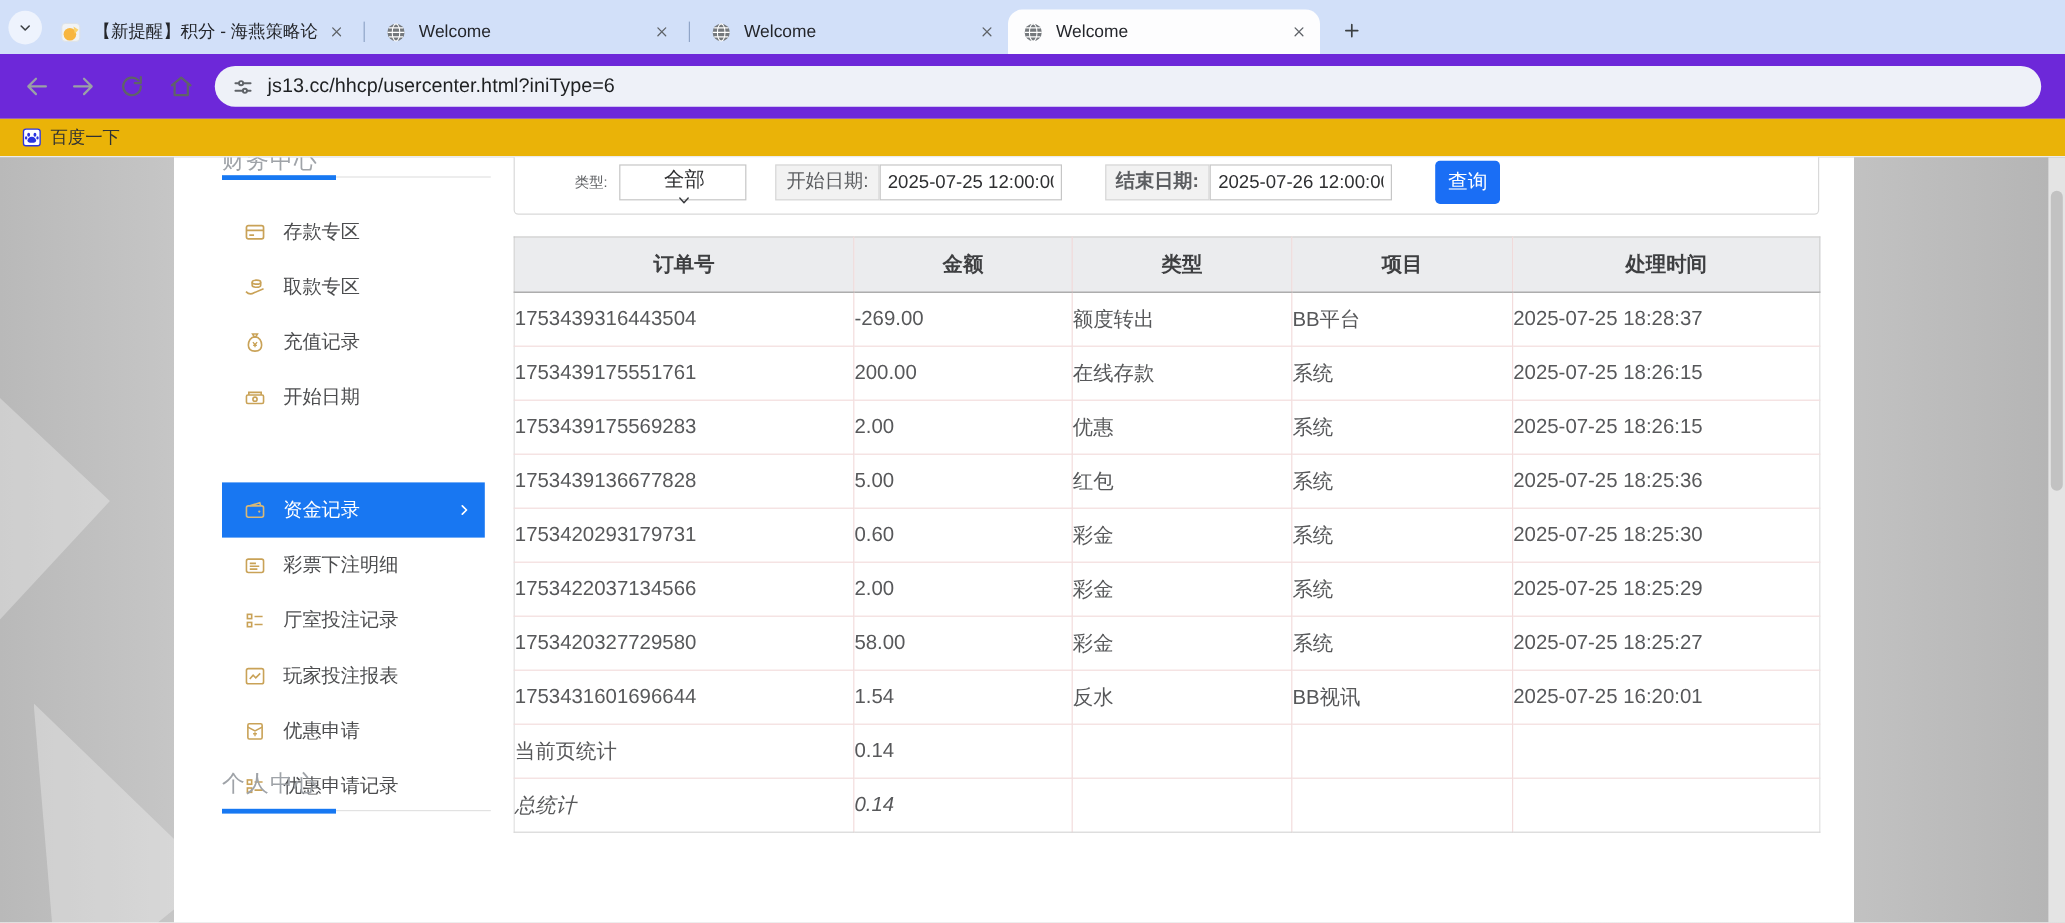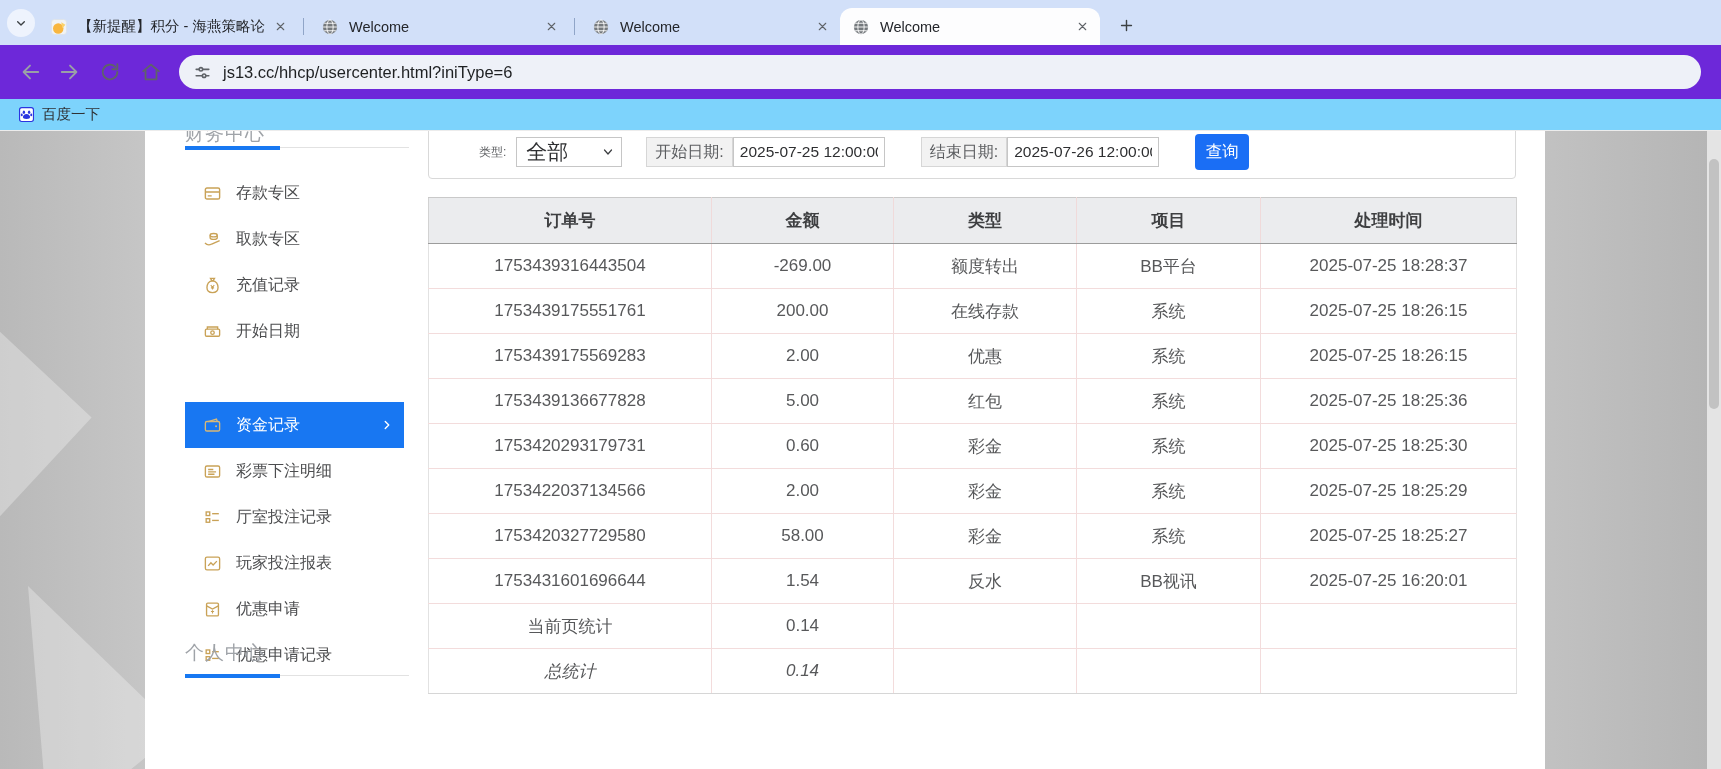--- a/index.html
+++ b/index.html
@@ -35,21 +35,21 @@
   .nav-btn svg { width:22px; height:22px; }
   .nav-btn.b1 { margin-left:16px; } .nav-btn.b2 { margin-left:12px; }
   .nav-btn.b3 { margin-left:12px; } .nav-btn.b4 { margin-left:13px; }
   .omnibox { height:34px; background:#eef1f8; border-radius:17px; flex:1; margin:0 20px 0 14px;
     display:flex; align-items:center; padding:0 14px; cursor:text; }
   .omnibox .site-icon { width:19px; height:19px; margin-right:11px; flex:none; }
   .omnibox .site-icon svg { width:19px; height:19px; }
   .omnibox .url { font-size:16.5px; color:#1e2022; white-space:nowrap; }
 
   
-  .bookmarks { position:absolute; top:99px; left:0; width:100%; height:32px; background:#7dd3fc;
+  .bookmarks { position:absolute; top:99px; left:0; width:100%; height:32px; background:#eab308;
     display:flex; align-items:center; border-bottom:1px solid #ececec; }
   .bookmark { display:flex; align-items:center; margin-left:18px; cursor:pointer; }
   .bookmark .bicon { width:17px; height:17px; margin-right:7px; }
   .bookmark .bicon svg { width:17px; height:17px; }
   .bookmark .blabel { font-size:14.5px; color:#2f3134; }
 
   
   .page { position:absolute; top:131px; left:0; width:1721px; height:638px; overflow:hidden;
     background:linear-gradient(90deg,#b9b9b9 0%,#c8c8c8 10%,#c4c4c4 88%,#b4b4b4 100%); }
   .tri { position:absolute; background:rgba(255,255,255,0.30); }
@@ -79,37 +79,37 @@
 
   
   .main { position:absolute; left:283px; top:0; width:1088px; height:100%; }
   .filter-box { position:absolute; top:-12px; left:0; width:1088px; height:60px;
     border:1px solid #d9d9d9; border-radius:4px; background:#fff; }
   .filter-row { position:absolute; left:0; right:0; bottom:8px; height:36px; display:flex; align-items:center; }
   .f-label { color:#5c5e61; font-size:12px; }
   .lab-type { margin-left:50px; }
   .lab-box { margin-left:24px; height:30px; line-height:28px; padding:0 8px; background:#f2f2f2;
     border:1px solid #d6d6d6; color:#5c5e61; font-size:16px; }
-  .lab-end { margin-left:36px; }
+  .lab-end { margin-left:36px;font-weight:bold; }
   .f-select { margin-left:10px; width:106px; height:30px; border:1px solid #c6c6c6; background:#fff;
-    display:flex; align-items:center; padding:0 7px 0 9px; font-size:21px; color:#2e2f31; cursor:pointer; }
+    display:flex; align-items:center; padding:0 7px 0 9px; font-size:17px; color:#2e2f31; cursor:pointer;flex-direction:column; }
   .f-select .sel-text { flex:1; }
   .f-select svg { width:12px; height:12px; }
   .f-date { width:152px; height:30px; border:1px solid #c6c6c6; font-size:15.5px; color:#2e2f31;
     padding:0 6px; font-family:"Liberation Sans","DejaVu Sans",sans-serif; }
   .f-btn { margin-left:36px; width:54px; height:36px; background:#1a6ef5; border:none; border-radius:4px;
     color:#fff; font-size:16.5px; cursor:pointer; font-family:"Liberation Sans","DejaVu Sans",sans-serif; }
 
   table.data-table { position:absolute; top:66px; left:0; width:1088px; border-collapse:collapse;
     table-layout:fixed; }
   .data-table th { height:46px; background:#ebecee; font-size:17px; font-weight:700; color:#3e3f41;
     border:1px solid #f0dada; border-top:1px solid #c9c9c9; border-bottom:1px solid #9c9c9c; text-align:center; }
   .data-table th:first-child { border-left-color:#d2d2d2; }
   .data-table th:last-child { border-right-color:#d2d2d2; }
-  .data-table td { height:45px; background:#fff; font-size:17px; color:#57585a; text-align:center;
+  .data-table td { height:45px; background:#fff; font-size:17px; color:#57585a; text-align:left;
     border:1px solid #f3dcdc; }
   .data-table td:first-child { border-left-color:#e2e2e2; }
   .data-table td:last-child { border-right-color:#e2e2e2; }
   .data-table tr:last-child td { border-bottom-color:#d6d6d6;font-style:italic; }
 </style>
 </head>
 <body>
 
 <div class="window">
 

